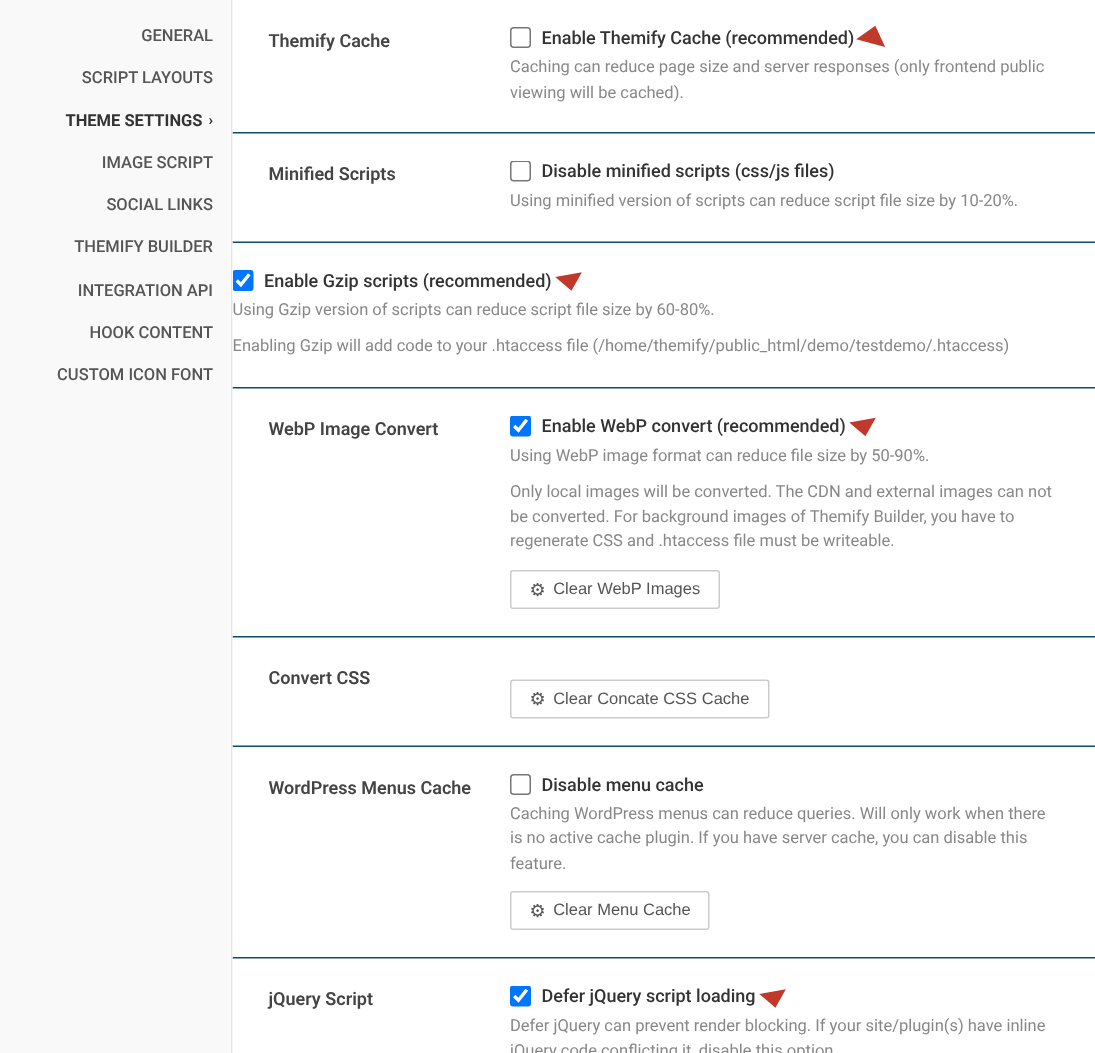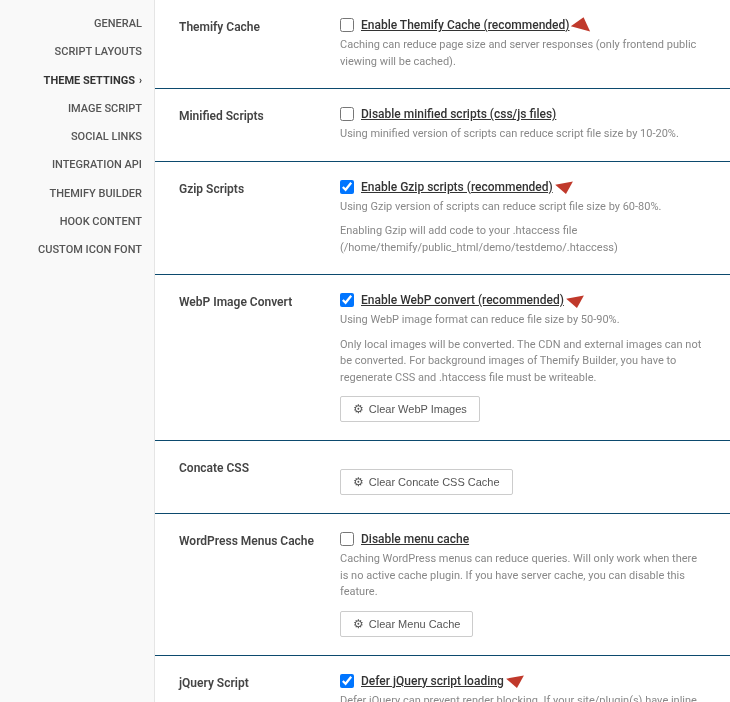--- a/index.html
+++ b/index.html
@@ -72,21 +72,20 @@
     .checkbox-row input[type="checkbox"] {
       width: 14px;
       height: 14px;
       margin-right: 7px;
       flex-shrink: 0;
     }
     .checkbox-label {
       font-size: 12px;
       font-weight: 500;
       color: #333;
-      text-decoration: underline;
     }
     .desc-text {
       font-size: 11px;
       color: #888;
       line-height: 1.5;
       margin-top: 3px;
     }
     .desc-text.extra-margin {
       margin-top: 8px;
     }
@@ -148,24 +147,24 @@
       <span>THEME SETTINGS</span>
       <span class="chevron"> ›</span>
     </div>
     <div class="sidebar-item">
       <span>IMAGE SCRIPT</span>
     </div>
     <div class="sidebar-item">
       <span>SOCIAL LINKS</span>
     </div>
     <div class="sidebar-item">
+      <span>THEMIFY BUILDER</span>
+    </div>
+    <div class="sidebar-item">
       <span>INTEGRATION API</span>
-    </div>
-    <div class="sidebar-item">
-      <span>THEMIFY BUILDER</span>
     </div>
     <div class="sidebar-item">
       <span>HOOK CONTENT</span>
     </div>
     <div class="sidebar-item">
       <span>CUSTOM ICON FONT</span>
     </div>
   </nav>
 
 <main class="main-content">
@@ -185,21 +184,20 @@
       <div class="settings-label">Minified Scripts</div>
       <div class="settings-control">
         <div class="checkbox-row">
           <input type="checkbox" style="">
           <span class="checkbox-label">Disable minified scripts (css/js files)</span>
         </div>
         <p class="desc-text">Using minified version of scripts can reduce script file size by 10-20%.</p>
       </div>
     </div>
     <div class="settings-row">
-      <div class="settings-label">Gzip Scripts</div>
       <div class="settings-control">
         <div class="checkbox-row">
           <input type="checkbox" checked="" style="">
           <span class="checkbox-label">Enable Gzip scripts (recommended)</span>
           <span class="arrow-down"></span>
         </div>
         <p class="desc-text">Using Gzip version of scripts can reduce script file size by 60-80%.</p>
         <p class="desc-text extra-margin">Enabling Gzip will add code to your .htaccess file (/home/themify/public_html/demo/testdemo/.htaccess)</p>
       </div>
     </div>
@@ -208,21 +206,21 @@
       <div class="settings-control"><div class="checkbox-row">
           <input type="checkbox" checked="" style="">
           <span class="checkbox-label">Enable WebP convert (recommended)</span>
           <span class="arrow-down"></span>
         </div><p class="desc-text">Using WebP image format can reduce file size by 50-90%.</p><p class="desc-text extra-margin">Only local images will be converted. The CDN and external images can not be converted. For background images of Themify Builder, you have to regenerate CSS and .htaccess file must be writeable.</p><button class="btn-outline">
           <span class="btn-icon">⚙</span>
           <span>Clear WebP Images</span>
         </button></div>
     </div>
     <div class="settings-row">
-      <div class="settings-label">Concate CSS</div>
+      <div class="settings-label">Convert CSS</div>
       <div class="settings-control"><button class="btn-outline">
           <span class="btn-icon">⚙</span>
           <span>Clear Concate CSS Cache</span>
         </button></div>
     </div>
     <div class="settings-row">
       <div class="settings-label">WordPress Menus Cache</div>
       <div class="settings-control"><div class="checkbox-row">
           <input type="checkbox" style="">
           <span class="checkbox-label">Disable menu cache</span>

